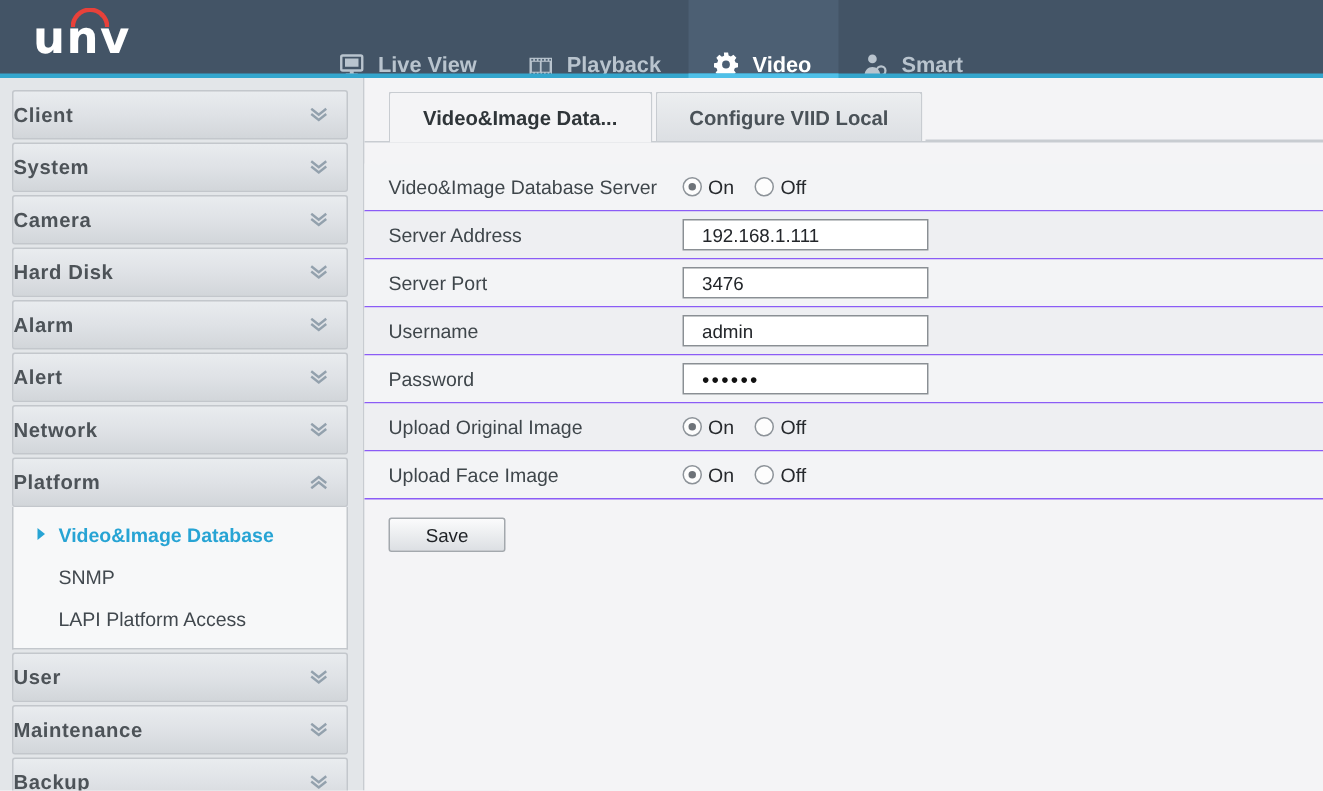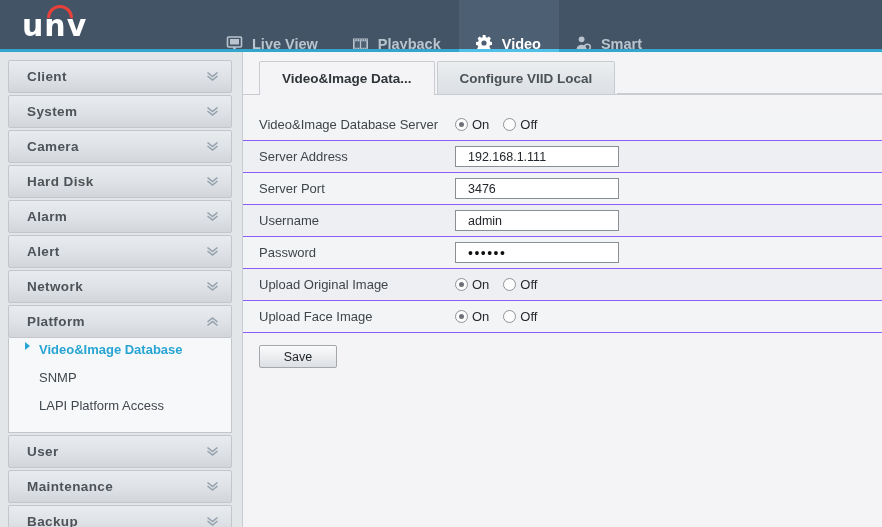--- a/index.html
+++ b/index.html
@@ -92,42 +92,42 @@
     padding: 8px 10px 8px 8px;
     background: #e3e6e9;
     border-right: 1px solid #c8ccd1;
   }
   .menu-group { margin-bottom: 2px; }
   .menu-head {
     height: 33px;
     display: flex;
     align-items: center;
     justify-content: space-between;
-    padding: 0 12px 0 18px;
+    padding: 0 12px 0 0;
     background: linear-gradient(to bottom, #e9ecef 0%, #dfe2e6 50%, #d2d6da 100%);
     border: 1px solid #c3c7cc;
     border-radius: 2px;
     color: #4d5358;
     font-size: 13.5px;
     font-weight: bold;
     letter-spacing: .4px;
     cursor: pointer;
   }
   .chev { color: #93a1ad; font-size: 11px; line-height: 1; }
   .chev svg { display: block; }
   .submenu {
     background: #f7f8f9;
     border: 1px solid #c3c7cc;
     border-top: none;
     padding: 4px 0 6px 0;
   }
   .sub-item {
     height: 28px;
     display: flex;
-    align-items: flex-start;
+    align-items: center;
     padding-left: 30px;
     font-size: 13px;
     color: #41484e;
     cursor: pointer;
     position: relative;
   }
   .sub-item.selected { color: #27a4d4; font-weight: bold; }
   .sub-item .marker {
     position: absolute;
     left: 16px;

